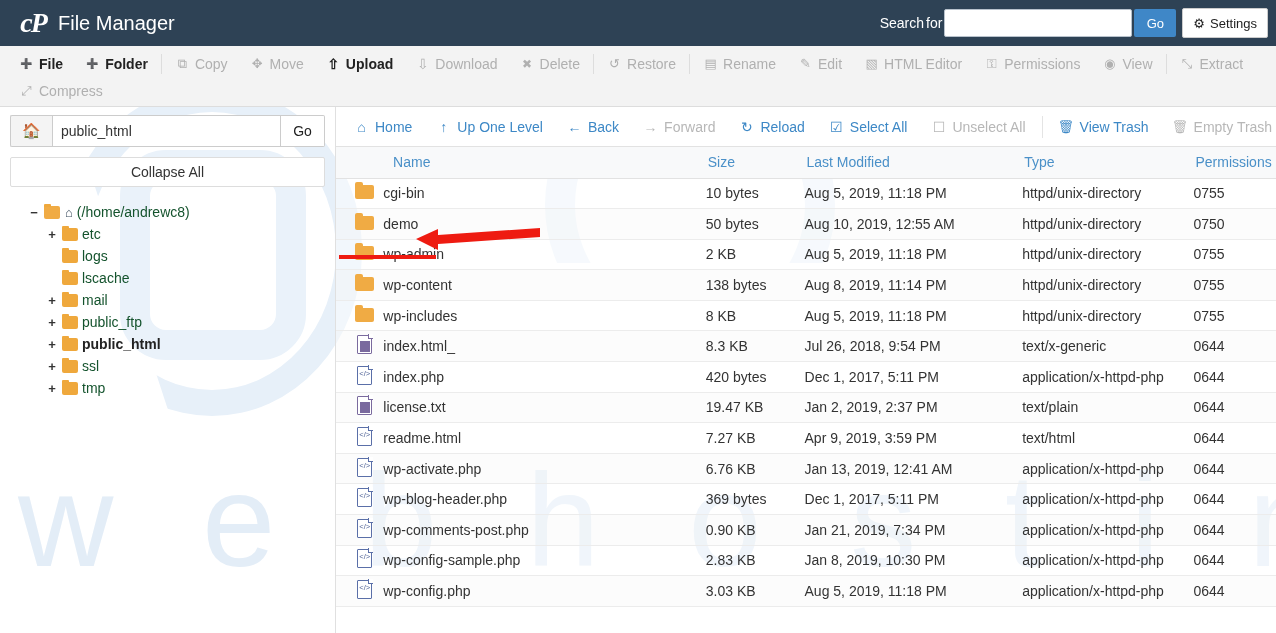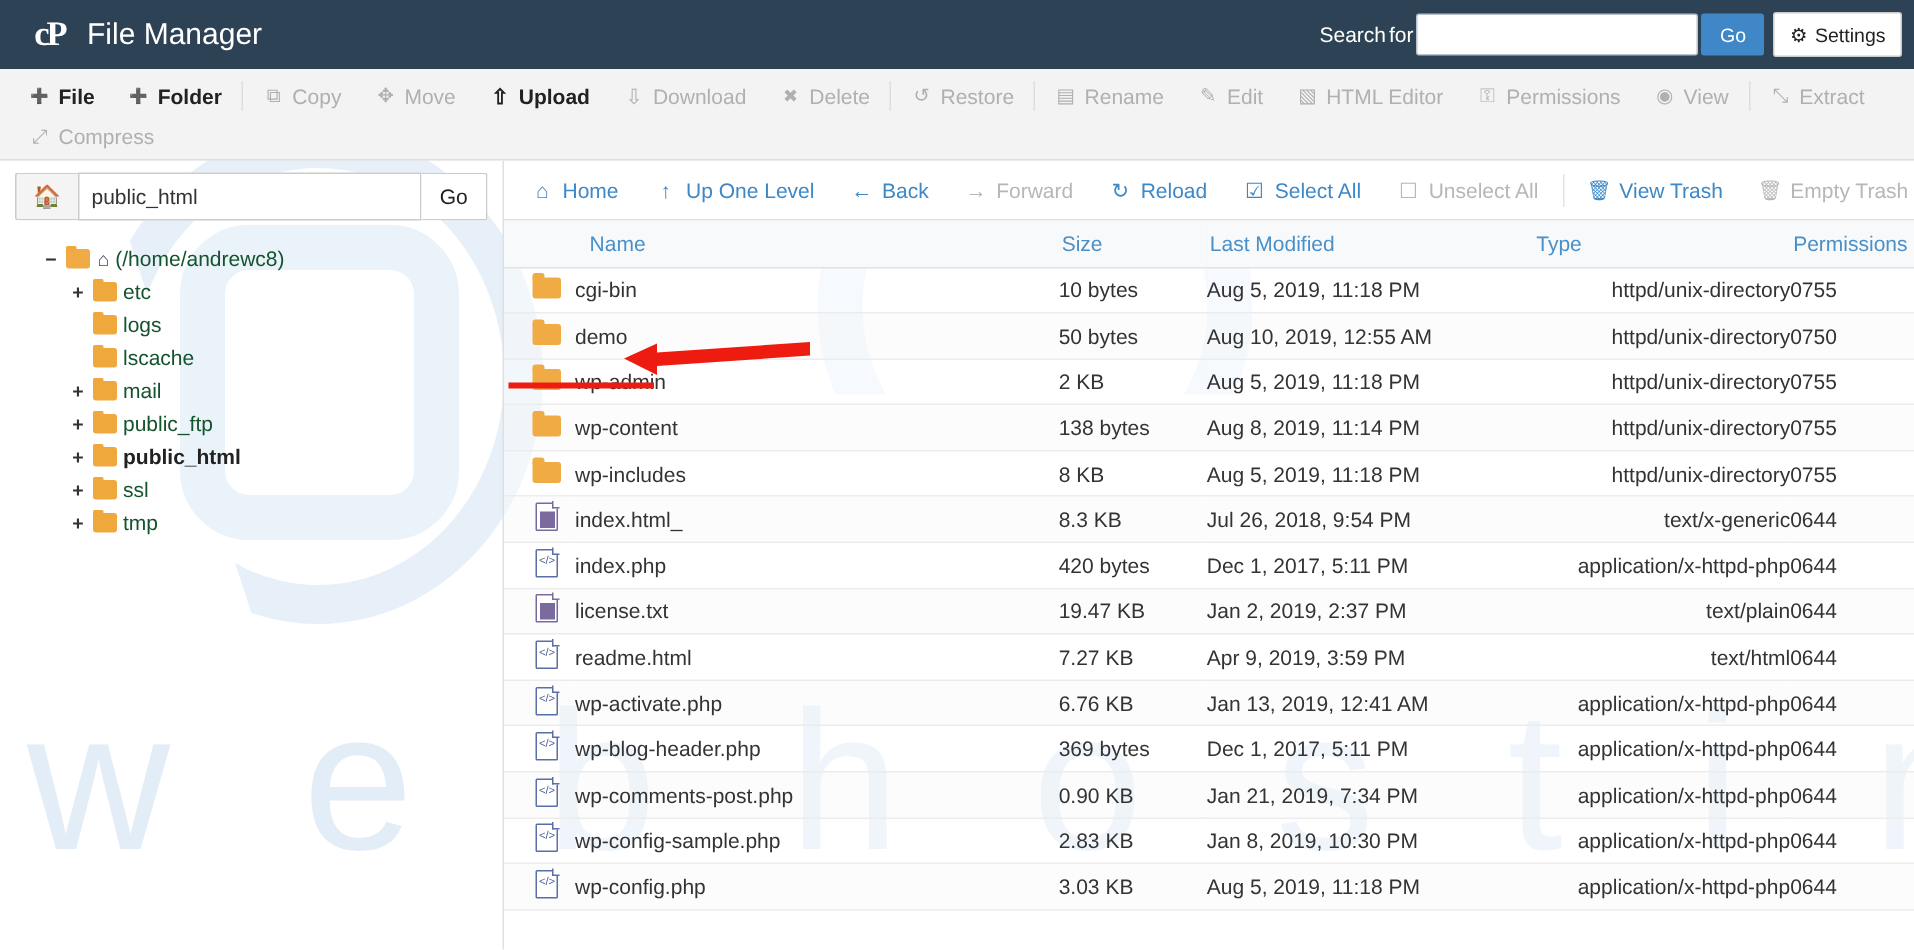--- a/index.html
+++ b/index.html
@@ -53,22 +53,22 @@
 
   
   #topbar {
     position: relative; z-index: 5;
     height: 46px; background: #2e4255;
     display: flex; align-items: center;
   }
   #cp-logo {
     margin-left: 20px; width: 26px; height: 26px;
     display: flex; align-items: center; justify-content: center;
-    color: #fff; font-weight: bold; font-size: 23px;
-    font-family: "Liberation Serif", serif; 
+    color: #fff; font-weight: bold; font-size: 28px;
+    font-family: "Liberation Serif", serif; font-style: italic;
     letter-spacing: -2px;
   }
   #app-title {
     color: #fff; font-size: 20px; margin-left: 12px; font-weight: normal;
   }
   #search-area {
     margin-left: auto; display: flex; align-items: center; gap: 2px;
     padding-right: 8px; font-size: 13px;
   }
   #search-label, #search-for { color: #fff; font-size: 14px; }
@@ -186,21 +186,21 @@
     height: 30.6px; padding: 0; color: #333; border-bottom: 1px solid #ececec;
     vertical-align: middle;
   }
   tr.filerow:nth-child(even) td { background: rgba(250,250,250,0.55); }
   tr.filerow:nth-child(odd) td { background: rgba(255,255,255,0.45); }
   .c-chk  { width: 12px; }
   .c-icon { width: 33px; text-align: center; }
   .c-name { width: 322px; padding-left: 2px !important; }
   .c-size { width: 98px; }
   .c-mod  { width: 216px; }
-  .c-type { width: 170px; text-align: right; }
+  .c-type { width: 170px; }
   .c-perm { width: 90px; }
   th.c-name { padding-left: 45px !important; }
   th.c-size, th.c-mod, th.c-type, th.c-perm { padding-left: 2px !important; }
 
   
   .f-folder { display: inline-block; width: 19px; height: 15px; position: relative; }
   .f-folder::before {
     content: ""; position: absolute; left: 0; top: 1px; width: 19px; height: 14px;
     background: #f0ab44; border-radius: 0 2px 2px 2px;
   }
@@ -338,20 +338,21 @@
 </div>
 
 <div id="body-wrap">
 
   <div id="sidebar">
     <div id="path-row">
       <div id="home-btn">🏠</div>
       <input id="path-input" type="text" value="public_html" style="">
       <button id="path-go">Go</button>
     </div>
+    <button id="collapse-btn">Collapse All</button>
     <div id="tree">
         <div class="tree-row" style="padding-left: 18px;">
           <span class="tree-exp">−</span>
           <span class="tree-folder open"></span>
           <span class="tree-home">⌂</span>
           <span class="tree-label">(/home/andrewc8)</span>
         </div>
         <div class="tree-row" style="padding-left: 36px;">
           <span class="tree-exp">+</span>
           <span class="tree-folder"></span>

